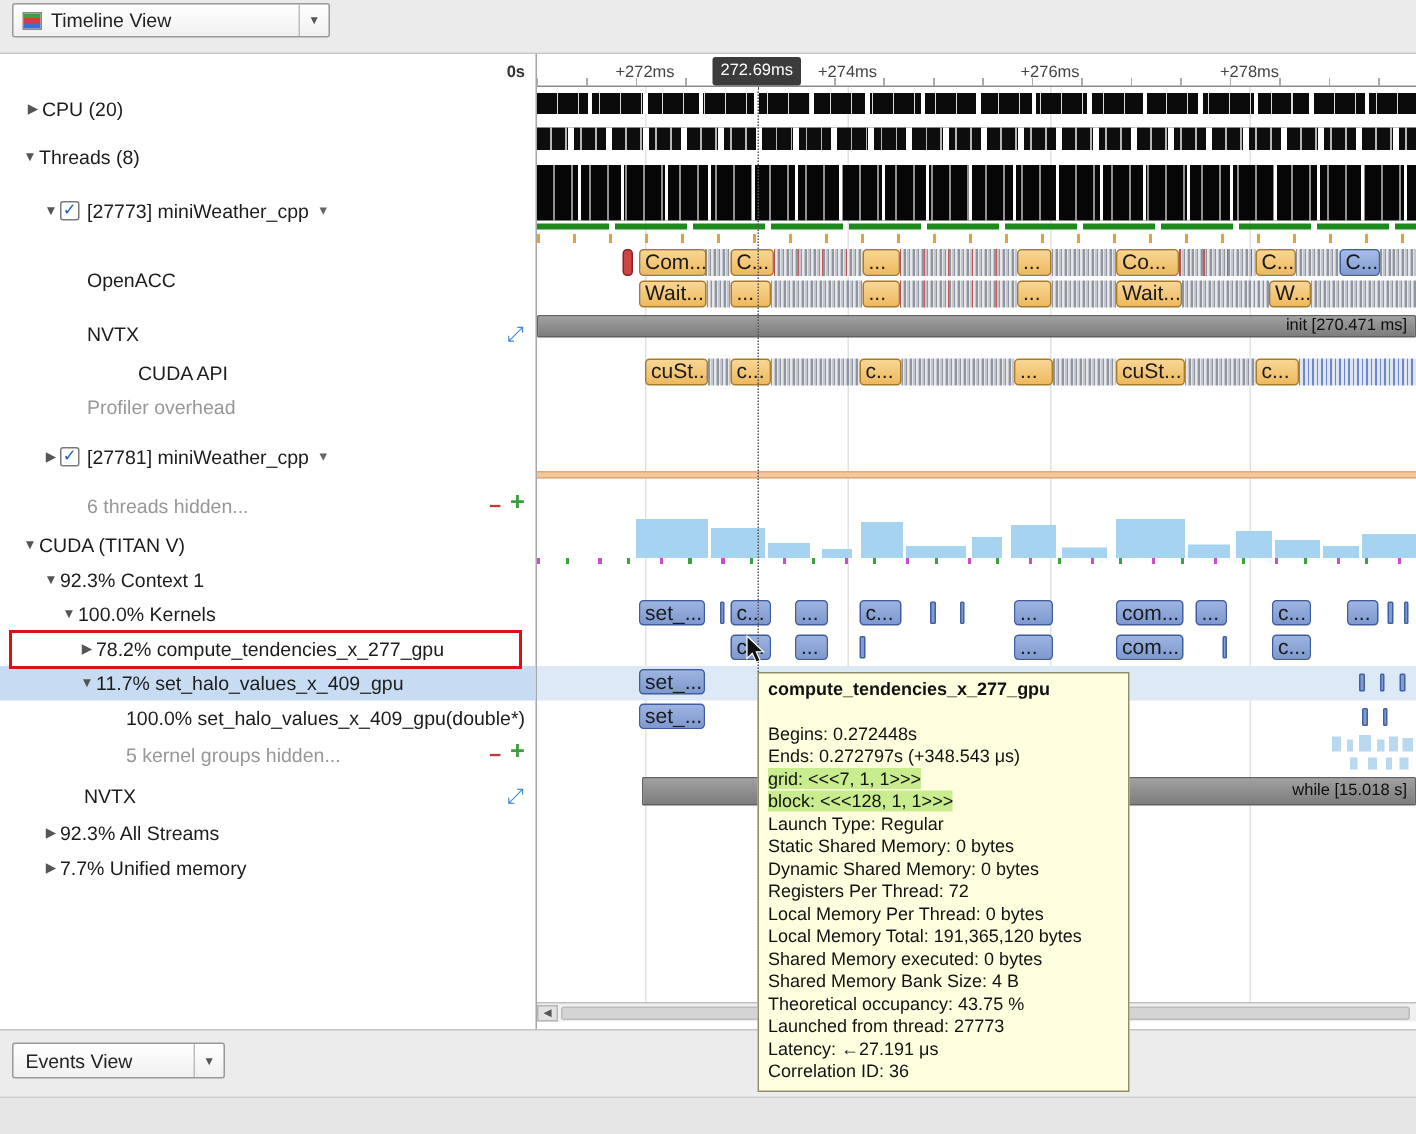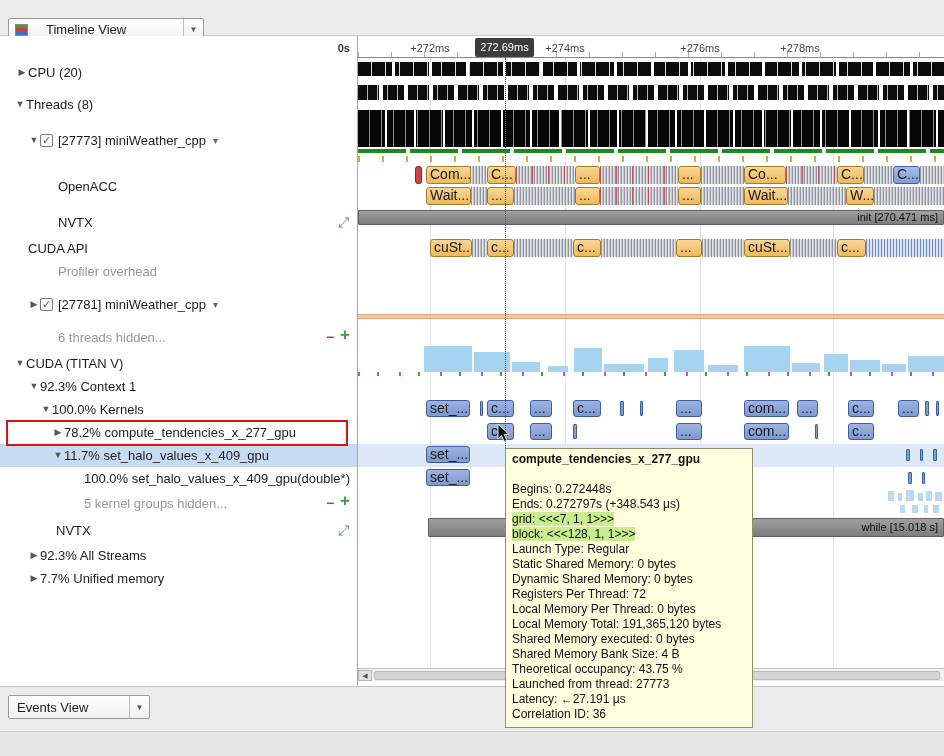--- a/index.html
+++ b/index.html
@@ -111,36 +111,36 @@
   .footer-lower { position:absolute; left:0; top:732px; width:944px; height:24px; background:#e6e6e6; }
 
   .cursor-arrow { position:absolute; left:497px; top:423px; z-index:60; }
 </style>
 </head>
 <body>
 
 <div class="app">
 
   <div class="topbar">
-    <div class="dropdown" style="left:8px;top:18px;width:196px;height:23px;gap:12px;">
+    <div class="dropdown" style="left:8px;top:2px;width:212px;height:23px;">
       <span class="tv-icon"></span>
       <span>Timeline View</span>
       <span class="dd-arrow-box">▼</span>
     </div>
   </div>
 
   <div class="tree-panel"></div>
   <div class="tl-panel"></div>
   <div class="splitter"></div>
 
   <div class="origin-label">0s</div>
   <div class="tick-label" style="left:397px;">+272ms</div>
   <div class="tick-label" style="left:532px;">+274ms</div>
   <div class="tick-label" style="left:667px;">+276ms</div>
-  <div class="tick-label" style="left:767px;text-align:center;">+278ms</div>
+  <div class="tick-label" style="left:800px;text-align:center;">+278ms</div>
   <div class="minor-ticks"></div>
   <div class="ruler-line"></div>
   <div class="cursor-badge">272.69ms</div>
 
   <div class="gridline" style="left:430px;"></div>
   <div class="gridline" style="left:565px;"></div>
   <div class="gridline" style="left:700px;"></div>
   <div class="gridline" style="left:833px;"></div>
   <div class="cursor-line"></div>
 
@@ -284,21 +284,21 @@
     <span>[27773] miniWeather_cpp</span>
     <span class="caret">▾</span>
   </div>
   <div class="trow" style="top:175px;padding-left:58px;">
     <span>OpenACC</span>
   </div>
   <div class="trow" style="top:211px;padding-left:58px;">
     <span>NVTX</span>
   </div>
   <div class="expand-ic" style="top:214px;">⤢</div>
-  <div class="trow" style="top:237px;padding-left:28px;">
+  <div class="trow" style="top:237px;padding-left:92px;">
     <span>CUDA API</span>
   </div>
   <div class="trow dim" style="top:260px;padding-left:58px;">
     <span>Profiler overhead</span>
   </div>
   <div class="trow" style="top:293px;padding-left:28px;">
     <span class="arr">▶</span>
     <span class="cbx">✓</span>
     <span>[27781] miniWeather_cpp</span>
     <span class="caret">▾</span>

